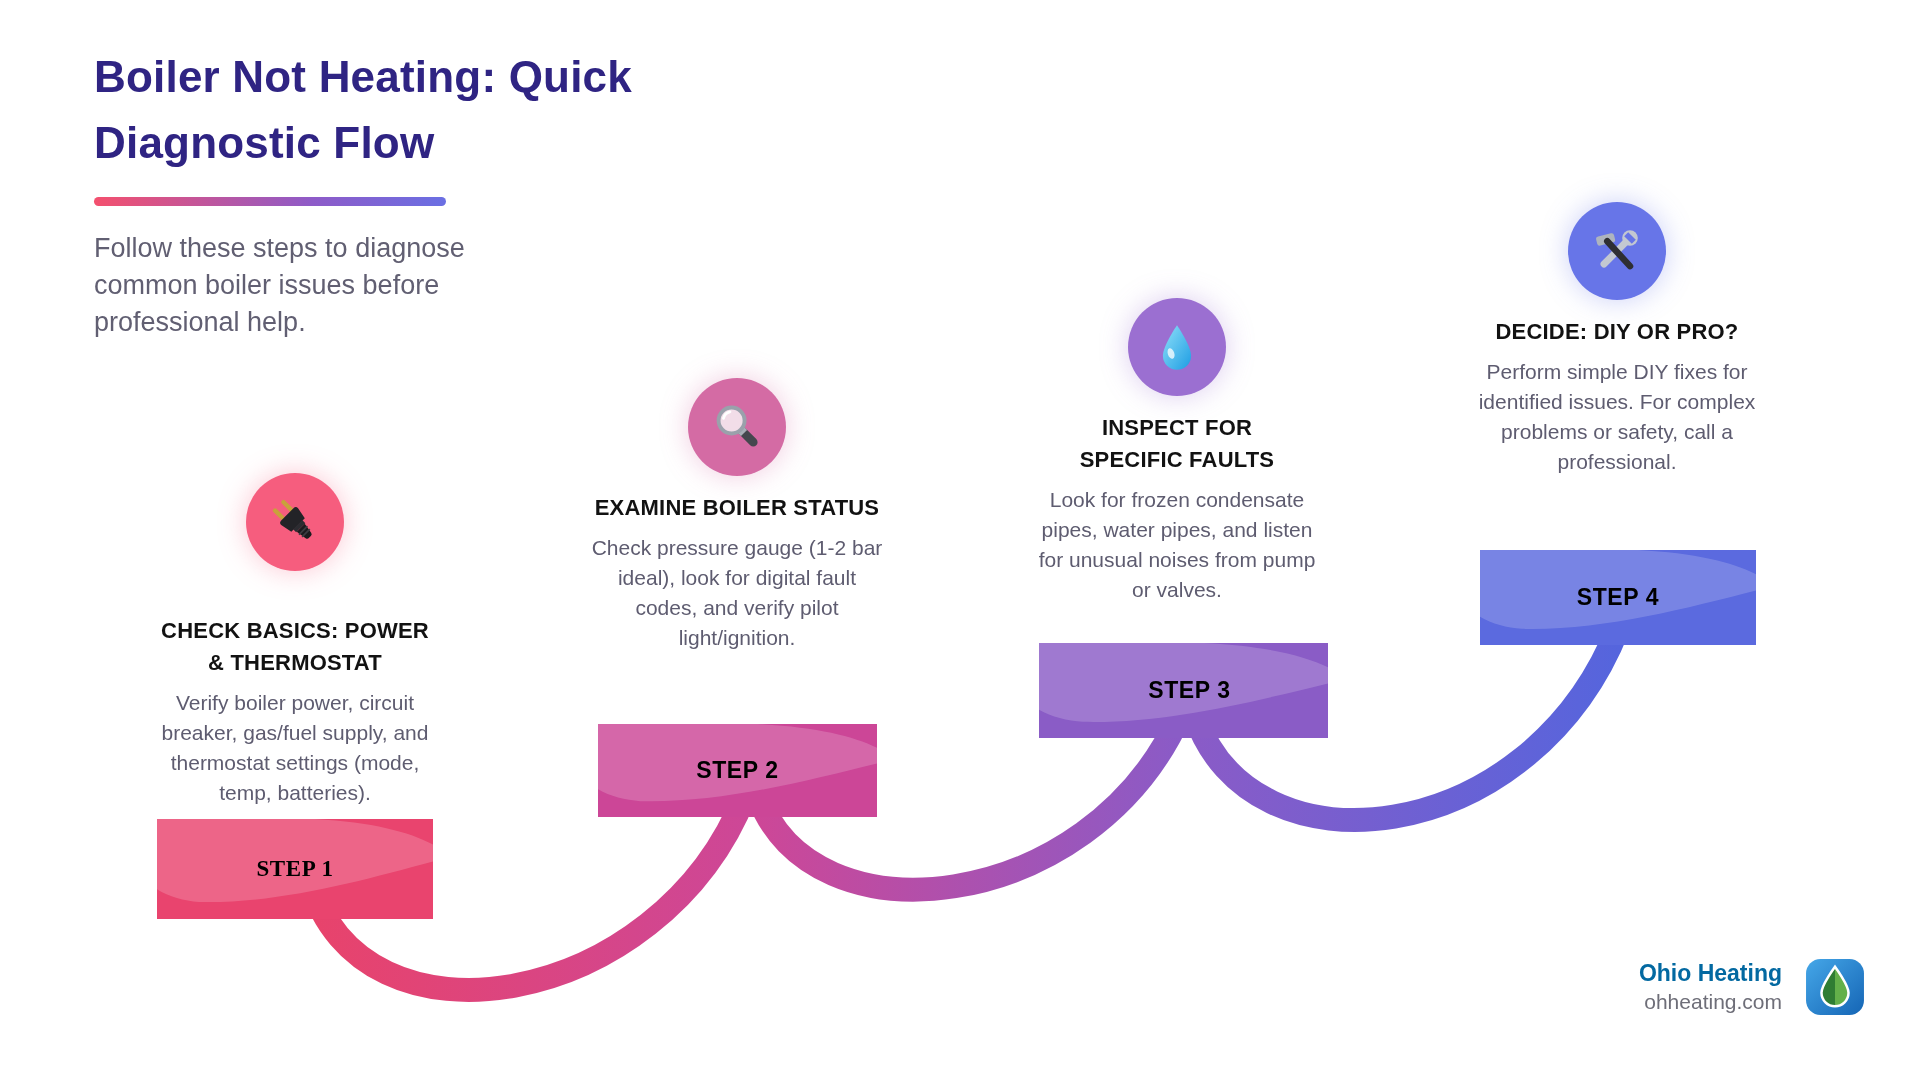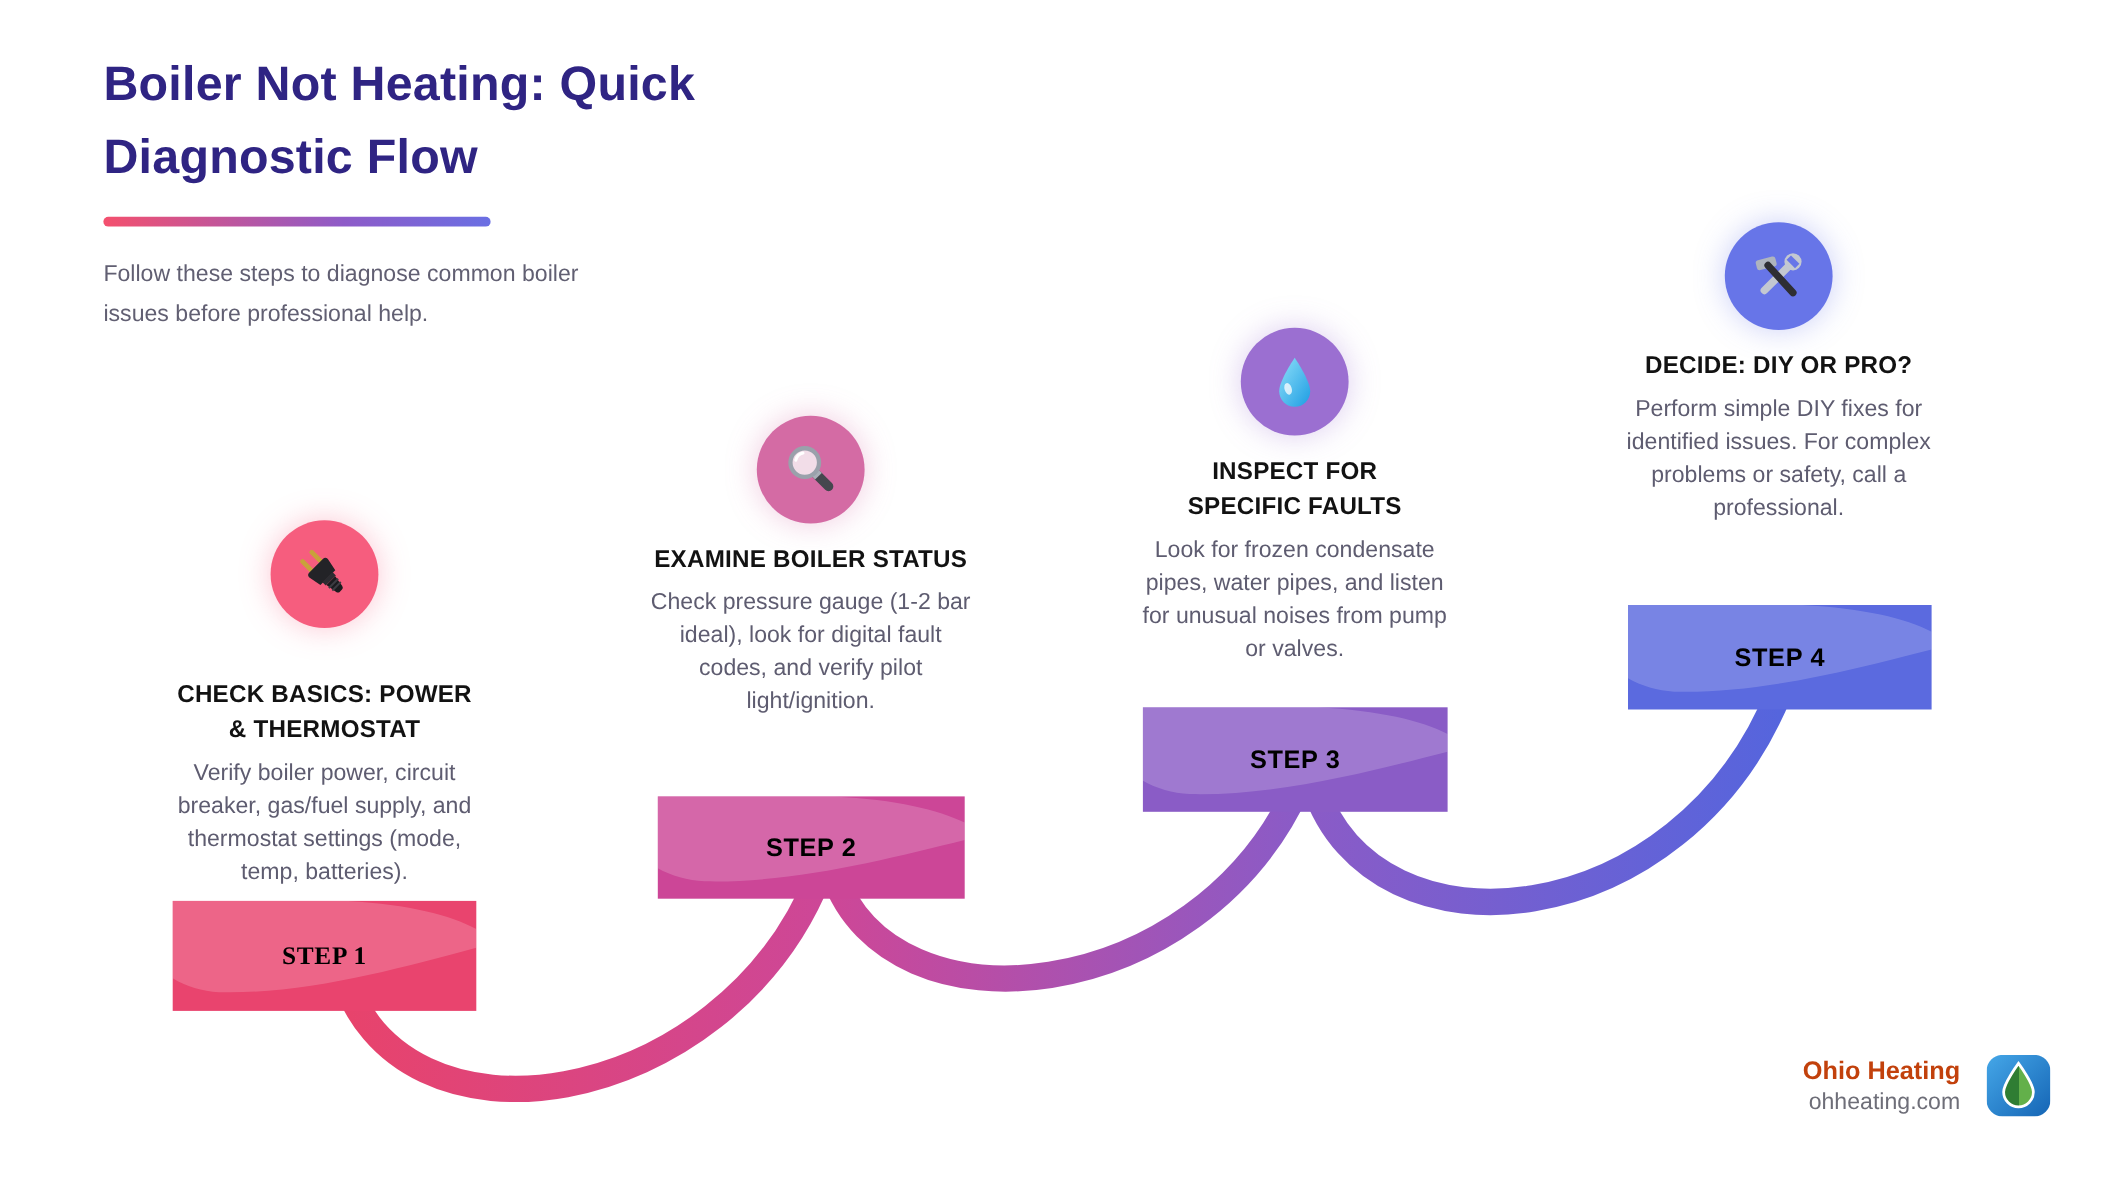--- a/index.html
+++ b/index.html
@@ -12,21 +12,21 @@
     position:absolute;left:94px;top:44px;width:640px;
     font-size:44px;line-height:66px;font-weight:800;color:#2F2483;
     letter-spacing:0.2px;
   }
   .underline{
     position:absolute;left:94px;top:197px;width:352px;height:9px;border-radius:5px;
     background:linear-gradient(90deg,#F4506E,#8E5BC8 62%,#6A6FE3);
   }
   .subtitle{
     position:absolute;left:94px;top:230px;width:472px;
-    font-size:21px;line-height:37px;color:#615F72;
+    font-size:27px;line-height:37px;color:#615F72;
   }
   
   #connectors{position:absolute;left:0;top:0;width:1920px;height:1080px;}
   
   .step-col{position:absolute;width:320px;text-align:center;}
   .col-1{left:135px;top:473px;}
   .col-2{left:577px;top:378px;}
   .col-3{left:1017px;top:298px;}
   .col-4{left:1457px;top:202px;}
   .circle{
@@ -49,31 +49,31 @@
     margin:9px auto 0 auto;width:296px;
     font-size:21px;line-height:30px;color:#5E5C70;
   }
   
   .step-box{
     position:absolute;display:flex;align-items:center;justify-content:center;
   }
   .step-box svg.wave{position:absolute;left:0;top:0;width:100%;height:100%;}
   .b1{left:157px;top:819px;width:276px;height:100px;background:#E9446E;font-family:Liberation Serif, serif;}
   .b2{left:598px;top:724px;width:279px;height:93px;background:#CC4697;}
-  .b3{left:1039px;top:643px;width:277px;height:95px;background:#8A5CC6;}
+  .b3{left:1039px;top:643px;width:277px;height:95px;background:#8A5CC6;padding-left:12px;}
   .b4{left:1480px;top:550px;width:276px;height:95px;background:#5B6ADF;}
   .step-label{
     position:relative;color:#000000;font-size:23px;font-weight:bold;letter-spacing:0.6px;
   }
   
   .footer{
     position:absolute;right:56px;top:958px;display:flex;align-items:center;gap:24px;
   }
   .footer-text{text-align:right;}
-  .brand{font-size:23px;font-weight:bold;color:#c2410c;line-height:30px;}
+  .brand{font-size:23px;font-weight:bold;color:#0369a1;line-height:30px;}
   .site{font-size:21px;color:#6E6E78;line-height:28px;}
   .logo{width:58px;height:56px;}
 </style>
 </head>
 <body>
 
 <div id="canvas">
 
   <svg id="connectors" viewBox="0 0 1920 1080">
     <defs>

